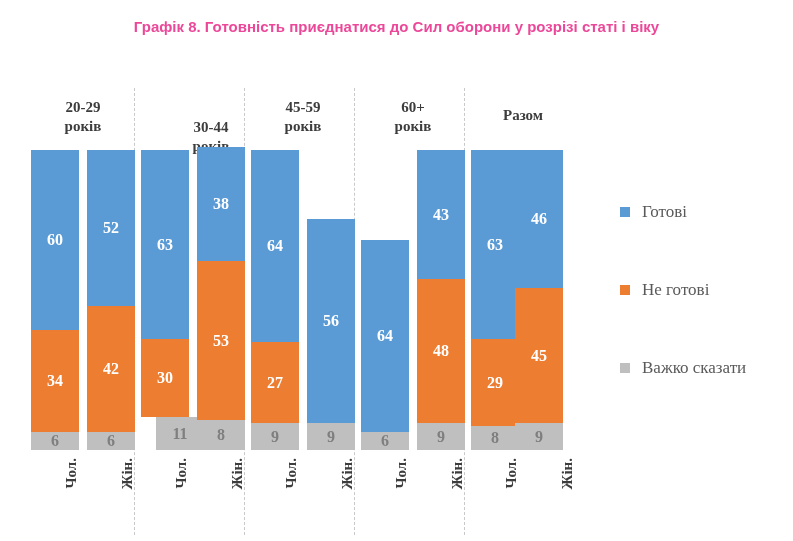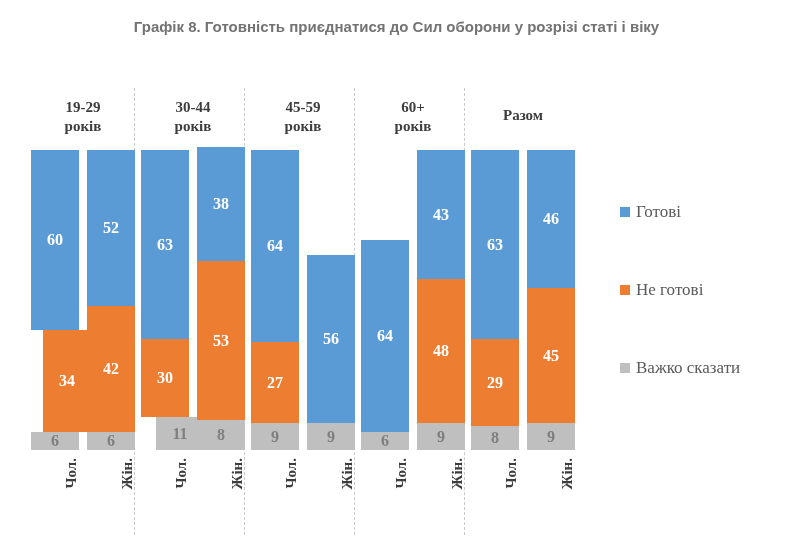--- a/index.html
+++ b/index.html
@@ -19,21 +19,21 @@
   
   #chart-title {
     position: absolute;
     left: 0;
     top: 18px;
     width: 793px;
     text-align: center;
     font-family: "Liberation Sans", "DejaVu Sans", sans-serif;
     font-weight: bold;
     font-size: 15px;
-    color: #737373;
+    color: #ec4899;
     letter-spacing: 0px;
   }
 
   
   #plot-area {
     position: absolute;
     left: 0;
     top: 0;
     width: 600px;
     height: 541px;
@@ -105,20 +105,21 @@
     position: absolute;
     left: 620px;
     top: 200px;
     width: 173px;
   }
   .legend-item {
     display: flex;
     align-items: center;
     height: 24px;
     margin-bottom: 54px;
+    gap: 6px;
   }
   .legend-swatch {
     width: 10px;
     height: 10px;
     flex: 0 0 10px;
     margin-right: 6px;
   }
   .legend-label {
     font-family: "Liberation Serif", "DejaVu Serif", serif;
     font-size: 17px;
@@ -131,43 +132,43 @@
 
 <div id="chart-title">Графік 8. Готовність приєднатися до Сил оборони у розрізі статі і віку</div>
 
 <div id="plot-area">
 
 <div class="group-separator" style="left: 134px;"></div>
     <div class="group-separator" style="left: 244px;"></div>
     <div class="group-separator" style="left: 354px;"></div>
     <div class="group-separator" style="left: 464px;"></div>
     <div class="group-header" style="left: 31px; width: 104px;">
-      <div>19-29</div>
-      <div>років</div>
-    </div>
-    <div class="group-header" style="left: 141px; width: 104px;">
+      <div>20-29</div>
+      <div>років</div>
+    </div>
+    <div class="group-header" style="left: 159px; width: 104px; margin-top: 20px;">
       <div>30-44</div>
       <div>років</div>
     </div>
     <div class="group-header" style="left: 251px; width: 104px;">
       <div>45-59</div>
       <div>років</div>
     </div>
     <div class="group-header" style="left: 361px; width: 104px;">
       <div>60+</div>
       <div>років</div>
     </div>
     <div class="group-header single-line" style="left: 471px; width: 104px;">
       <div>Разом</div>
     </div>
     <div class="bar-col" title="18-29 років Чол." style="left: 31px; width: 48px;">
       <div class="seg ready" style="height: 180px;">
         <span class="seg-label">60</span>
       </div>
-      <div class="seg notready" style="height: 102px; margin-left: 12px;">
+      <div class="seg notready" style="height: 102px;">
         <span class="seg-label">34</span>
       </div>
       <div class="seg hard" style="height: 18px;">
         <span class="seg-label">6</span>
       </div>
     </div>
     <div class="cat-label" style="left: 63px;">Чол.</div>
     <div class="bar-col" title="18-29 років Жін." style="left: 87px; width: 48px;">
       <div class="seg ready" style="height: 156px;">
         <span class="seg-label">52</span>
@@ -210,21 +211,21 @@
       </div>
       <div class="seg notready" style="height: 81px;">
         <span class="seg-label">27</span>
       </div>
       <div class="seg hard" style="height: 27px;">
         <span class="seg-label">9</span>
       </div>
     </div>
     <div class="cat-label" style="left: 283px;">Чол.</div>
     <div class="bar-col" title="45-59 років Жін." style="left: 307px; width: 48px;">
-      <div class="seg ready" style="height: 168px;">
+      <div class="seg ready" style="height: 204px;">
         <span class="seg-label">56</span>
       </div>
       <div class="seg hard" style="height: 27px;">
         <span class="seg-label">9</span>
       </div>
     </div>
     <div class="cat-label" style="left: 339px;">Жін.</div>
     <div class="bar-col" title="60+ років Чол." style="left: 361px; width: 48px;">
       <div class="seg ready" style="height: 192px;">
         <span class="seg-label">64</span>
@@ -251,21 +252,21 @@
         <span class="seg-label">63</span>
       </div>
       <div class="seg notready" style="height: 87px;">
         <span class="seg-label">29</span>
       </div>
       <div class="seg hard" style="height: 24px;">
         <span class="seg-label">8</span>
       </div>
     </div>
     <div class="cat-label" style="left: 503px;">Чол.</div>
-    <div class="bar-col" title="Разом Жін." style="left: 527px; width: 48px;">
+    <div class="bar-col" title="Разом Жін." style="left: 515px; width: 48px;">
       <div class="seg ready" style="height: 138px;">
         <span class="seg-label">46</span>
       </div>
       <div class="seg notready" style="height: 135px;">
         <span class="seg-label">45</span>
       </div>
       <div class="seg hard" style="height: 27px;">
         <span class="seg-label">9</span>
       </div>
     </div>

